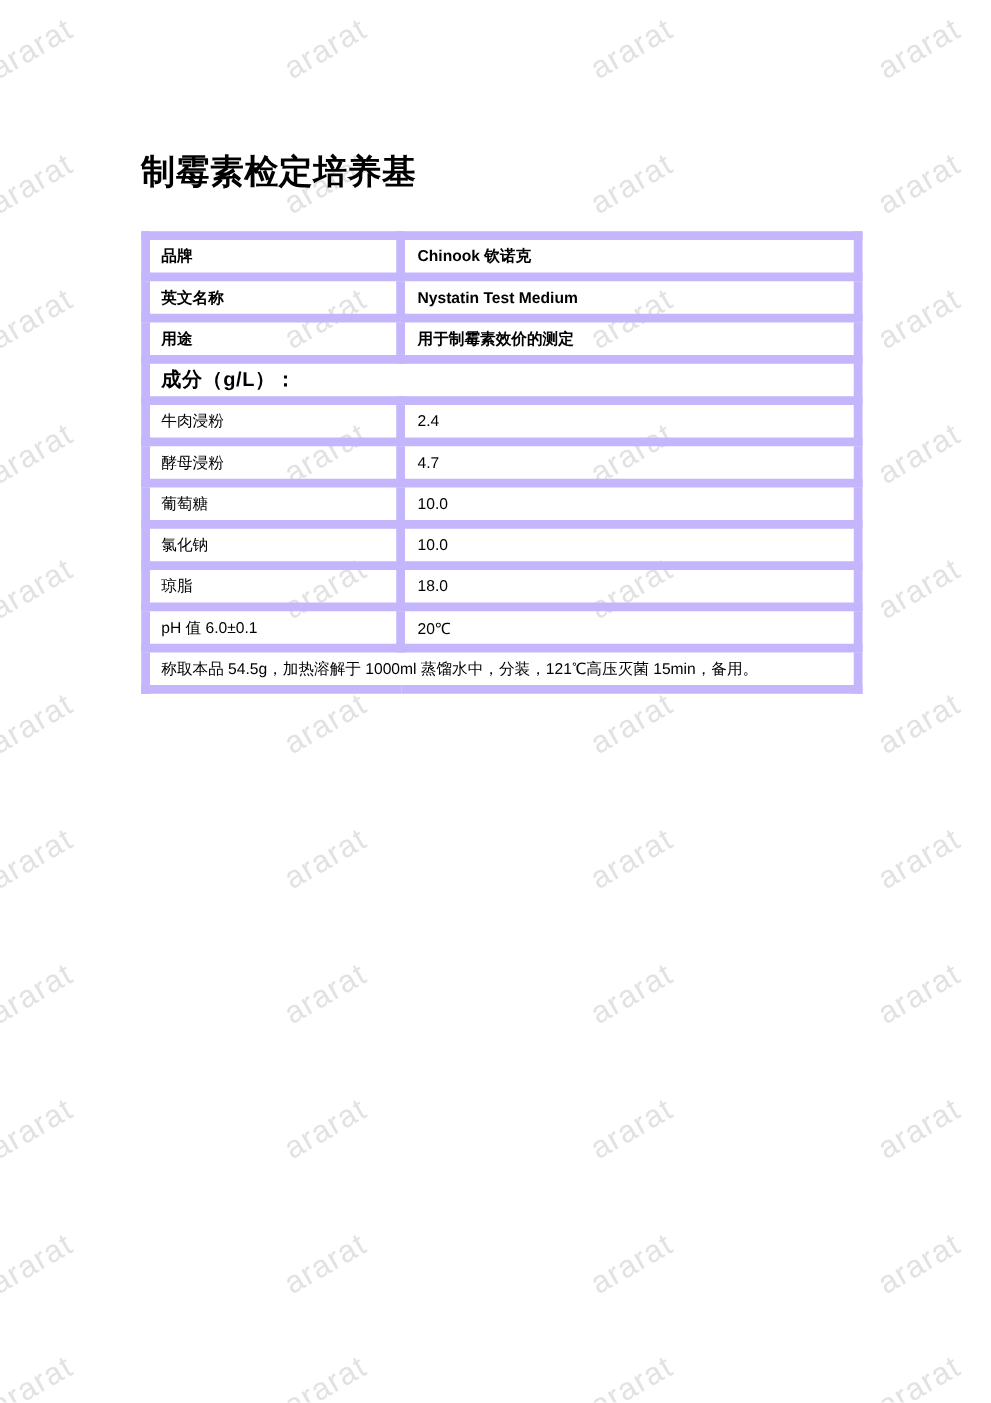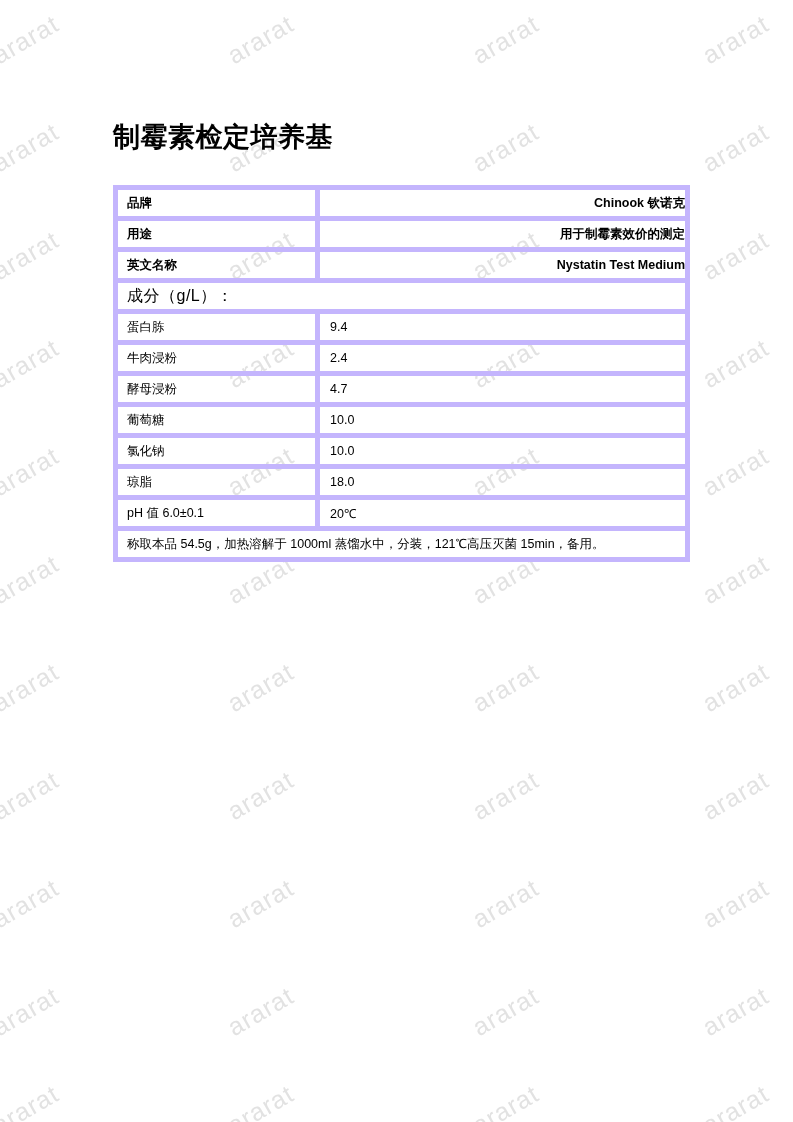--- a/index.html
+++ b/index.html
@@ -58,36 +58,35 @@
 
   #spec-table {
     position: absolute;
     left: 113px;
     top: 169px;
     width: 577px;
     border-collapse: collapse;
     table-layout: fixed;
   }
   #spec-table td {
-    border: 5px solid #c4b5fd;
+    border: 7px solid #c4b5fd;
     padding: 0;
     vertical-align: middle;
     height: 26px;
   }
   .cell-label {
     width: 188px;
     padding-left: 9px !important;
     font-size: 12.5px;
     font-weight: bold;
   }
   .cell-value {
     padding-left: 10px !important;
     font-size: 12.5px;
     font-weight: bold;
-    text-align: right;
   }
   .cell-ing-name {
     width: 188px;
     padding-left: 9px !important;
     font-size: 12.5px;
     font-weight: normal;
   }
   .cell-ing-val {
     padding-left: 10px !important;
     font-size: 12.5px;
@@ -96,21 +95,21 @@
   .section-row td {
     height: 33px;
     border-left: 1px solid #cfcfcf;
     border-right: 1px solid #cfcfcf;
     border-top: 1px solid #cfcfcf;
     border-bottom: 1px solid #cfcfcf;
   }
   .section-head {
     padding-left: 9px !important;
     font-size: 16px;
-    font-weight: normal;
+    font-weight: bold;
     letter-spacing: 0.5px;
     margin-top: 28px;
   }
   .usage-row td {
     height: 27px;
     padding-left: 9px !important;
     font-size: 12.5px;
     font-weight: normal;
   }
 </style>
@@ -168,37 +167,33 @@
 
   <div id="page-title">制霉素检定培养基</div>
 
   <table id="spec-table">
     <tbody>
       <tr>
         <td class="cell-label">品牌</td>
         <td class="cell-value">Chinook  钦诺克</td>
       </tr>
       <tr>
+        <td class="cell-label">英文名称</td>
+        <td class="cell-value">Nystatin Test Medium</td>
+      </tr>
+      <tr>
         <td class="cell-label">用途</td>
         <td class="cell-value">用于制霉素效价的测定</td>
       </tr>
-      <tr>
-        <td class="cell-label">英文名称</td>
-        <td class="cell-value">Nystatin Test Medium</td>
-      </tr>
 
       <tr class="section-row">
         <td class="section-head" colspan="2">成分（g/L）：</td>
       </tr>
 
       <tr>
-        <td class="cell-ing-name">蛋白胨</td>
-        <td class="cell-ing-val">9.4</td>
-      </tr>
-      <tr>
         <td class="cell-ing-name">牛肉浸粉</td>
         <td class="cell-ing-val">2.4</td>
       </tr>
       <tr>
         <td class="cell-ing-name">酵母浸粉</td>
         <td class="cell-ing-val">4.7</td>
       </tr>
       <tr>
         <td class="cell-ing-name">葡萄糖</td>
         <td class="cell-ing-val">10.0</td>

